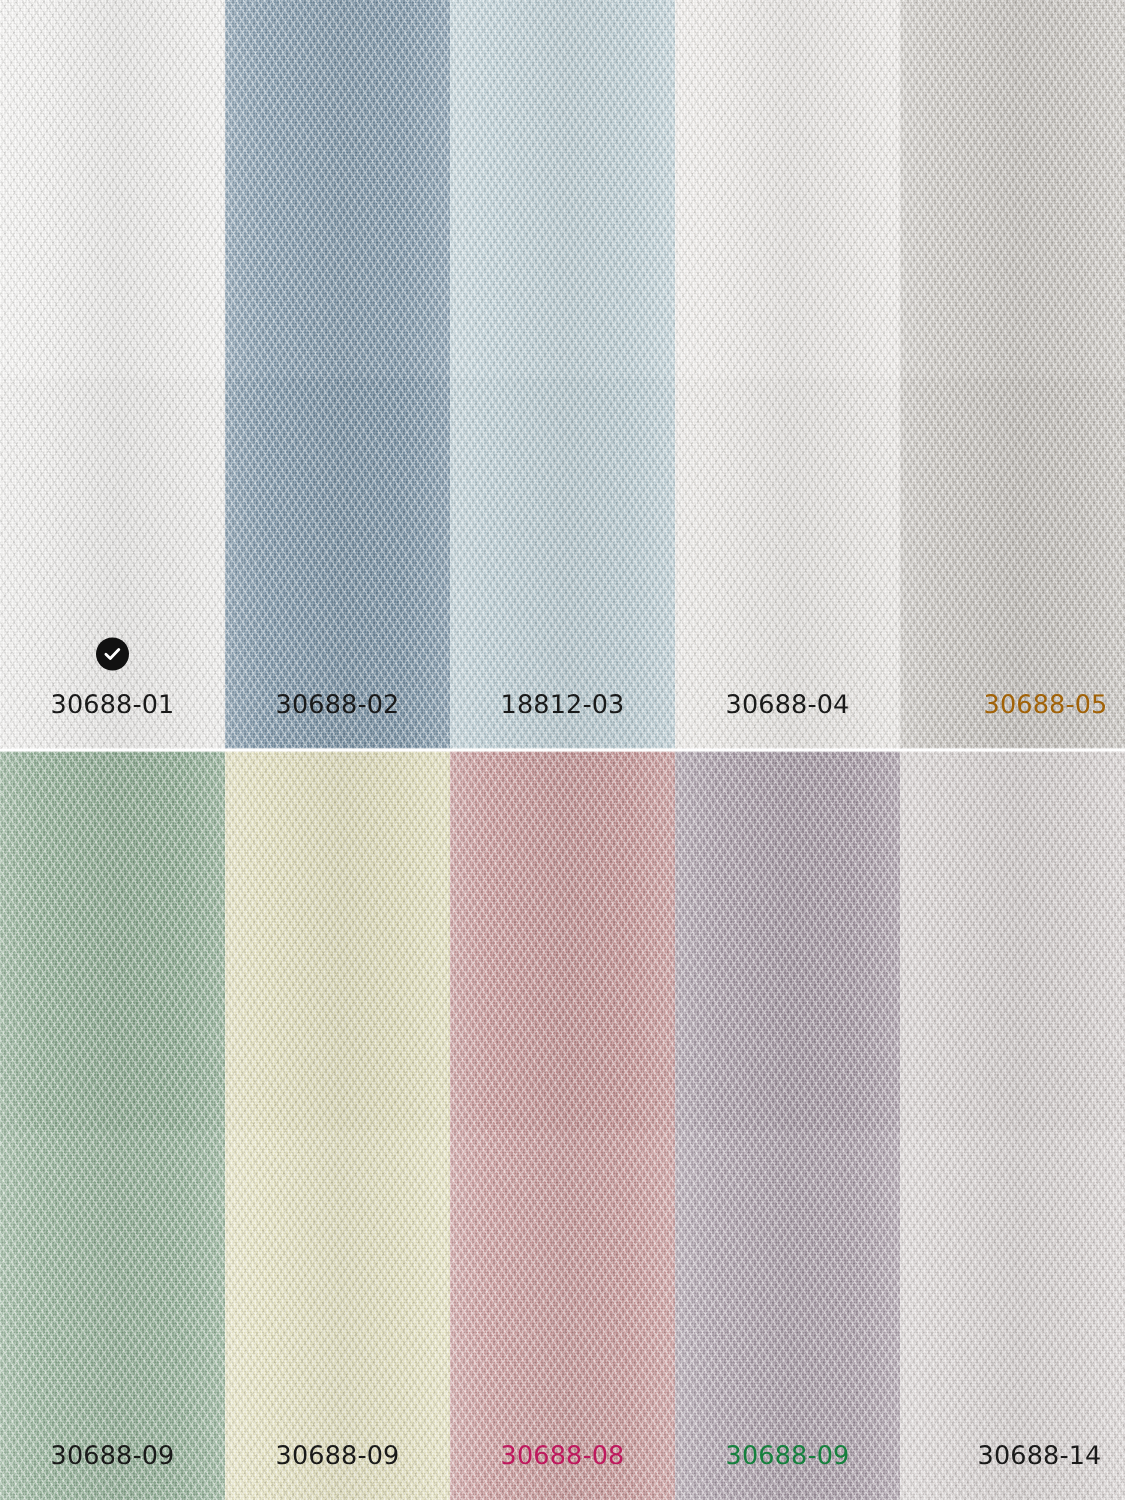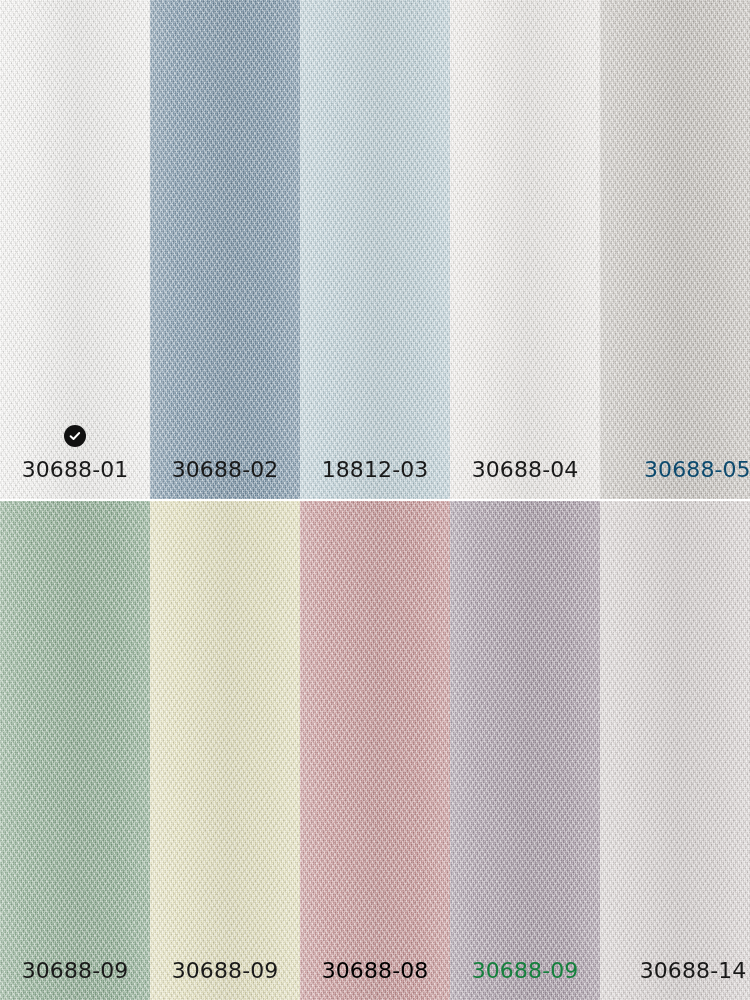--- a/index.html
+++ b/index.html
@@ -104,21 +104,21 @@
       rgba(0,0,0,0.015) 78%,
       rgba(255,255,255,0.10) 100%);
   }
 
   .swatch-label {
     position: absolute;
     left: 0;
     right: 0;
     bottom: 16px;
     text-align: center;
-    font-size: 22px;
+    font-size: 17px;
     line-height: 26px;
     letter-spacing: 0.1px;
     color: #191919;
     font-family: "DejaVu Sans", "Liberation Sans", sans-serif;
     white-space: nowrap;
   }
 
   .selected-badge {
     position: absolute;
     left: 50%;
@@ -178,21 +178,21 @@
       <div class="tex-grain"></div>
       <div class="tex-sheen"></div>
       <div class="swatch-label" style="color: rgb(25, 25, 25);">30688-04</div>
     </div>
 
     <div class="swatch-cell">
       <div class="swatch-fill" style="background: rgb(206, 202, 197);"></div>
       <div class="tex-weave"></div>
       <div class="tex-grain"></div>
       <div class="tex-sheen"></div>
-      <div class="swatch-label" style="color: #0c4a6e; padding-left: 44px;">30688-05</div>
+      <div class="swatch-label" style="color: #a16207; padding-left: 44px;">30688-05</div>
     </div>
 
   </div>
 
   <div class="row-divider" style="background: rgb(255, 255, 255);"></div>
 
   <div class="swatch-row">
 
     <div class="swatch-cell">
       <div class="swatch-fill" style="background: rgb(147, 179, 152);"></div>
@@ -208,21 +208,21 @@
       <div class="tex-grain"></div>
       <div class="tex-sheen"></div>
       <div class="swatch-label" style="color: rgb(25, 25, 25);">30688-09</div>
     </div>
 
     <div class="swatch-cell">
       <div class="swatch-fill" style="background: rgb(205, 154, 155);"></div>
       <div class="tex-weave"></div>
       <div class="tex-grain"></div>
       <div class="tex-sheen"></div>
-      <div class="swatch-label" style="color: #000000;">30688-08</div>
+      <div class="swatch-label" style="color: #be185d;">30688-08</div>
     </div>
 
     <div class="swatch-cell">
       <div class="swatch-fill" style="background: rgb(173, 160, 172);"></div>
       <div class="tex-weave"></div>
       <div class="tex-grain"></div>
       <div class="tex-sheen"></div>
       <div class="swatch-label" style="color: #15803d;">30688-09</div>
     </div>
 

